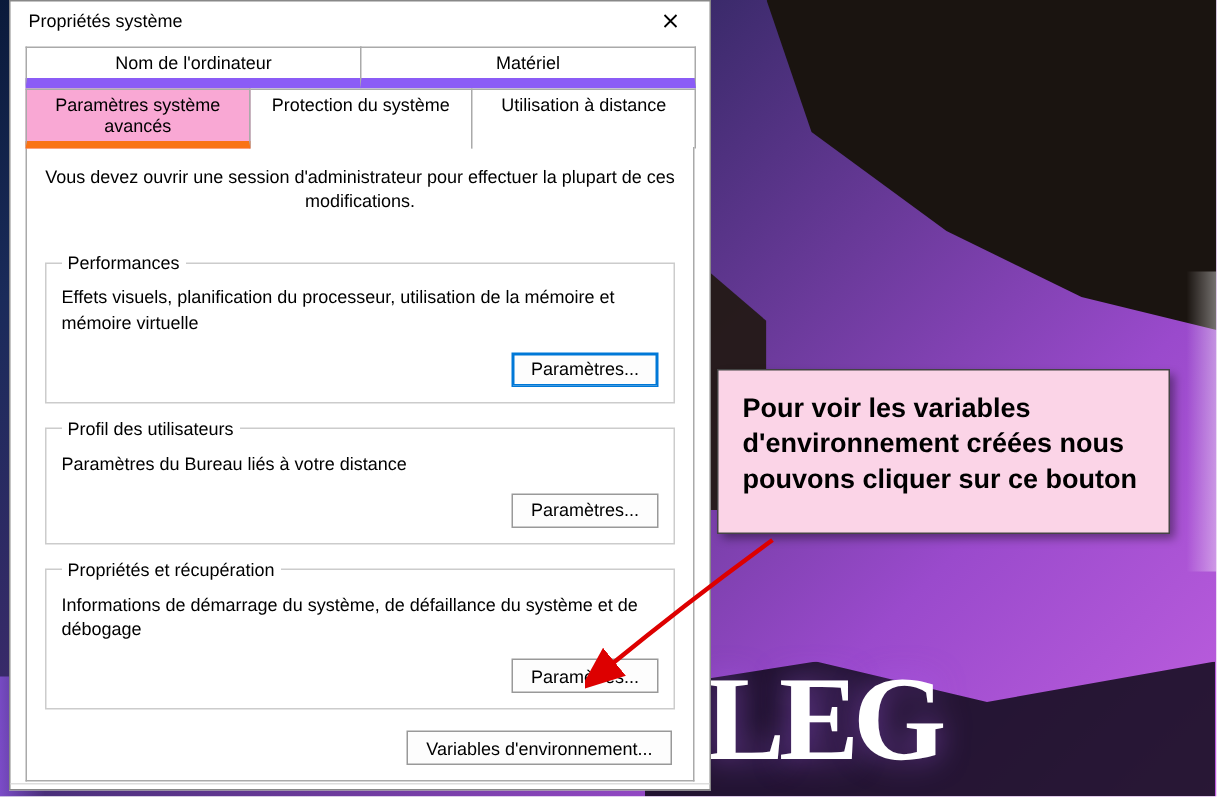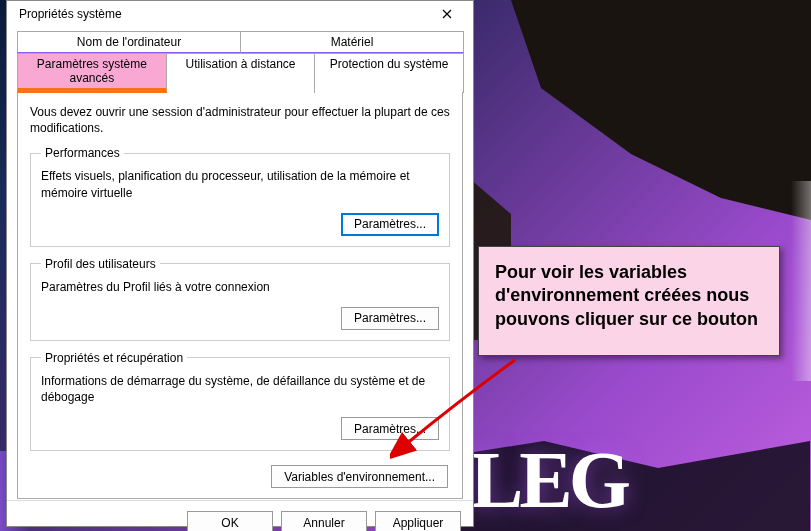--- a/index.html
+++ b/index.html
@@ -44,32 +44,32 @@
   .tabstrip {
     margin:4px 10px 0 10px;
   }
   .tabrow { display:flex; }
   .tab {
     border:1px solid #aaa; border-bottom:none;
     padding:3px 8px; font-size:12px; background:#fff;
     margin-right:-1px; flex:1; text-align:center; cursor:pointer;
     position:relative;
   }
-  .tabrow.top .tab { border-bottom:1px solid #8b5cf6; }
+  .tabrow.top .tab { border-bottom:7px solid #8b5cf6; }
   .tab.active { background:#f9a8d4; border-bottom:5px solid #f97316; z-index:2; }
   .tabrow.bottom { }
   .tabrow.bottom .tab { }
   .tab-panel {
     border:1px solid #aaa; border-top:none;
     margin:0 10px; padding:12px 12px 10px 12px;
     flex:1; display:flex; flex-direction:column; gap:10px;
     position:relative; top:-1px;
   }
 
-  .intro { line-height:1.35; margin-bottom:0; }
+  .intro { line-height:1.35; margin-bottom:16px;text-align:center; }
 
   fieldset {
     border:1px solid #ccc; padding:8px 10px 10px 10px;
     font-size:12px;
   }
   fieldset legend { padding:0 4px; font-size:12px; }
   .fs-desc { line-height:1.35; }
   .fs-btnrow { display:flex; justify-content:flex-end; margin-top:12px; }
 
   button.win {
@@ -123,39 +123,39 @@
       </div>
     </div>
 
     <div class="tabstrip">
       <div class="tabrow top">
         <div class="tab">Nom de l'ordinateur</div>
         <div class="tab">Matériel</div>
       </div>
       <div class="tabrow bottom">
         <div class="tab active">Paramètres système avancés</div>
+        <div class="tab">Protection du système</div>
         <div class="tab">Utilisation à distance</div>
-        <div class="tab">Protection du système</div>
       </div>
     </div>
 
     <div class="tab-panel">
       <div class="intro">Vous devez ouvrir une session d'administrateur pour effectuer la plupart de ces modifications.</div>
 
       <fieldset>
         <legend>Performances</legend>
         <div class="fs-desc">Effets visuels, planification du processeur, utilisation de la mémoire et mémoire virtuelle</div>
         <div class="fs-btnrow">
           <button class="win highlight">Paramètres...</button>
         </div>
       </fieldset>
 
       <fieldset>
         <legend>Profil des utilisateurs</legend>
-        <div class="fs-desc">Paramètres du Profil liés à votre connexion</div>
+        <div class="fs-desc">Paramètres du Bureau liés à votre distance</div>
         <div class="fs-btnrow">
           <button class="win">Paramètres...</button>
         </div>
       </fieldset>
 
       <fieldset>
         <legend>Propriétés et récupération</legend>
         <div class="fs-desc">Informations de démarrage du système, de défaillance du système et de débogage</div>
         <div class="fs-btnrow">
           <button class="win">Paramètres...</button>

